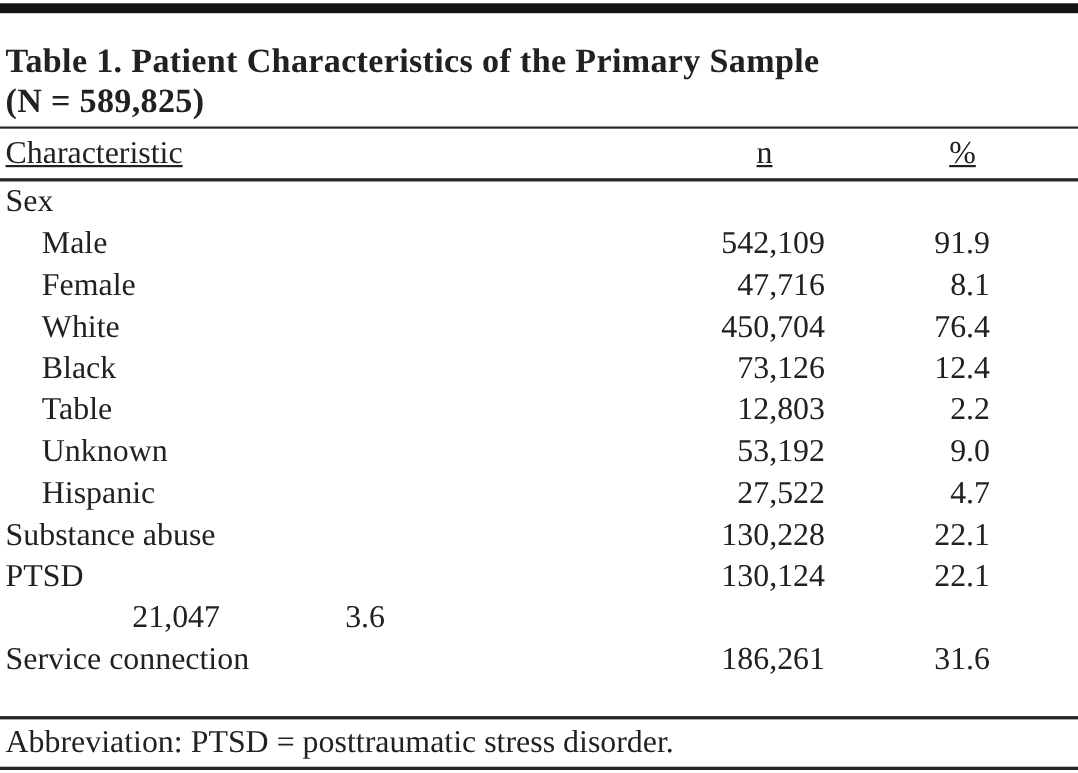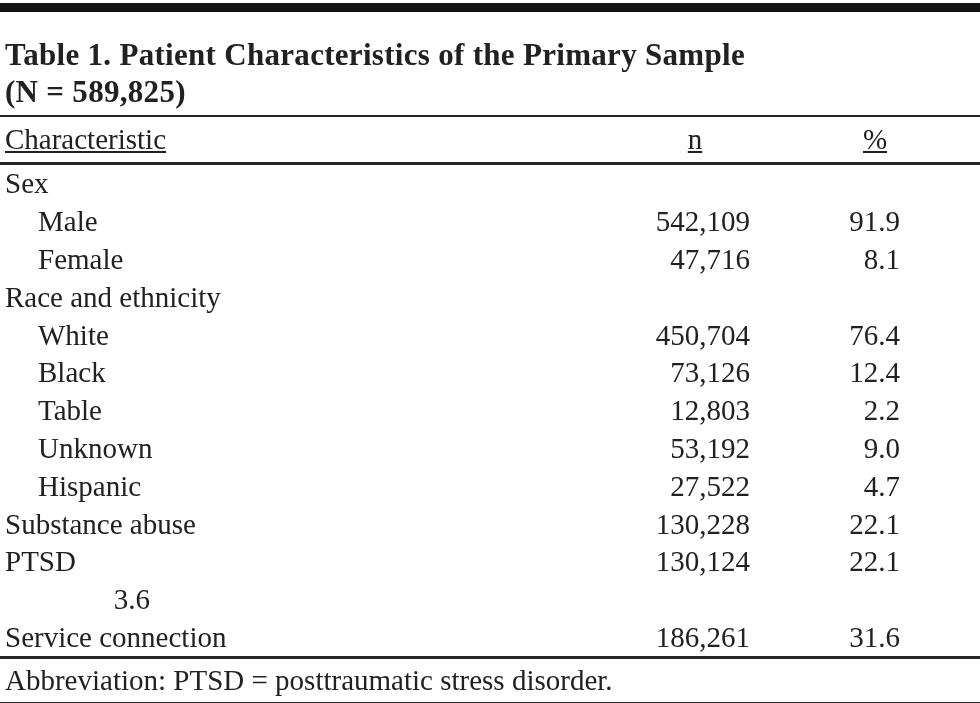--- a/index.html
+++ b/index.html
@@ -82,20 +82,21 @@
   }
   .footnote-row {
     display: flex;
     align-items: center;
     height: 43px;
     border-top: 3px solid #262626;
     border-bottom: 3px solid #262626;
     font-size: 29px;
     padding-left: 5px;
     white-space: nowrap;
+    margin-top: 32px;
   }
 </style>
 </head>
 <body>
 
 <div class="page">
 
   <div class="top-bar"></div>
 
   <div class="title-block">
@@ -121,25 +122,20 @@
     <div class="col-n">542,109</div>
     <div class="col-pct">91.9</div>
   </div>
 
   <div class="row">
     <div class="col-label indent-1">Female</div>
     <div class="col-n">47,716</div>
     <div class="col-pct">8.1</div>
   </div>
 
-  <div class="row">
-    <div class="col-label">Race and ethnicity</div>
-    <div class="col-n"></div>
-    <div class="col-pct"></div>
-  </div>
 
   <div class="row">
     <div class="col-label indent-1">White</div>
     <div class="col-n">450,704</div>
     <div class="col-pct">76.4</div>
   </div>
 
   <div class="row">
     <div class="col-label indent-1">Black</div>
     <div class="col-n">73,126</div>
@@ -170,20 +166,21 @@
     <div class="col-pct">22.1</div>
   </div>
 
   <div class="row">
     <div class="col-label">PTSD</div>
     <div class="col-n">130,124</div>
     <div class="col-pct">22.1</div>
   </div>
 
   <div class="row">
+    <div class="col-n">21,047</div>
     <div class="col-pct">3.6</div>
   </div>
 
   <div class="row">
     <div class="col-label">Service connection</div>
     <div class="col-n">186,261</div>
     <div class="col-pct">31.6</div>
   </div>
 </div>
 

